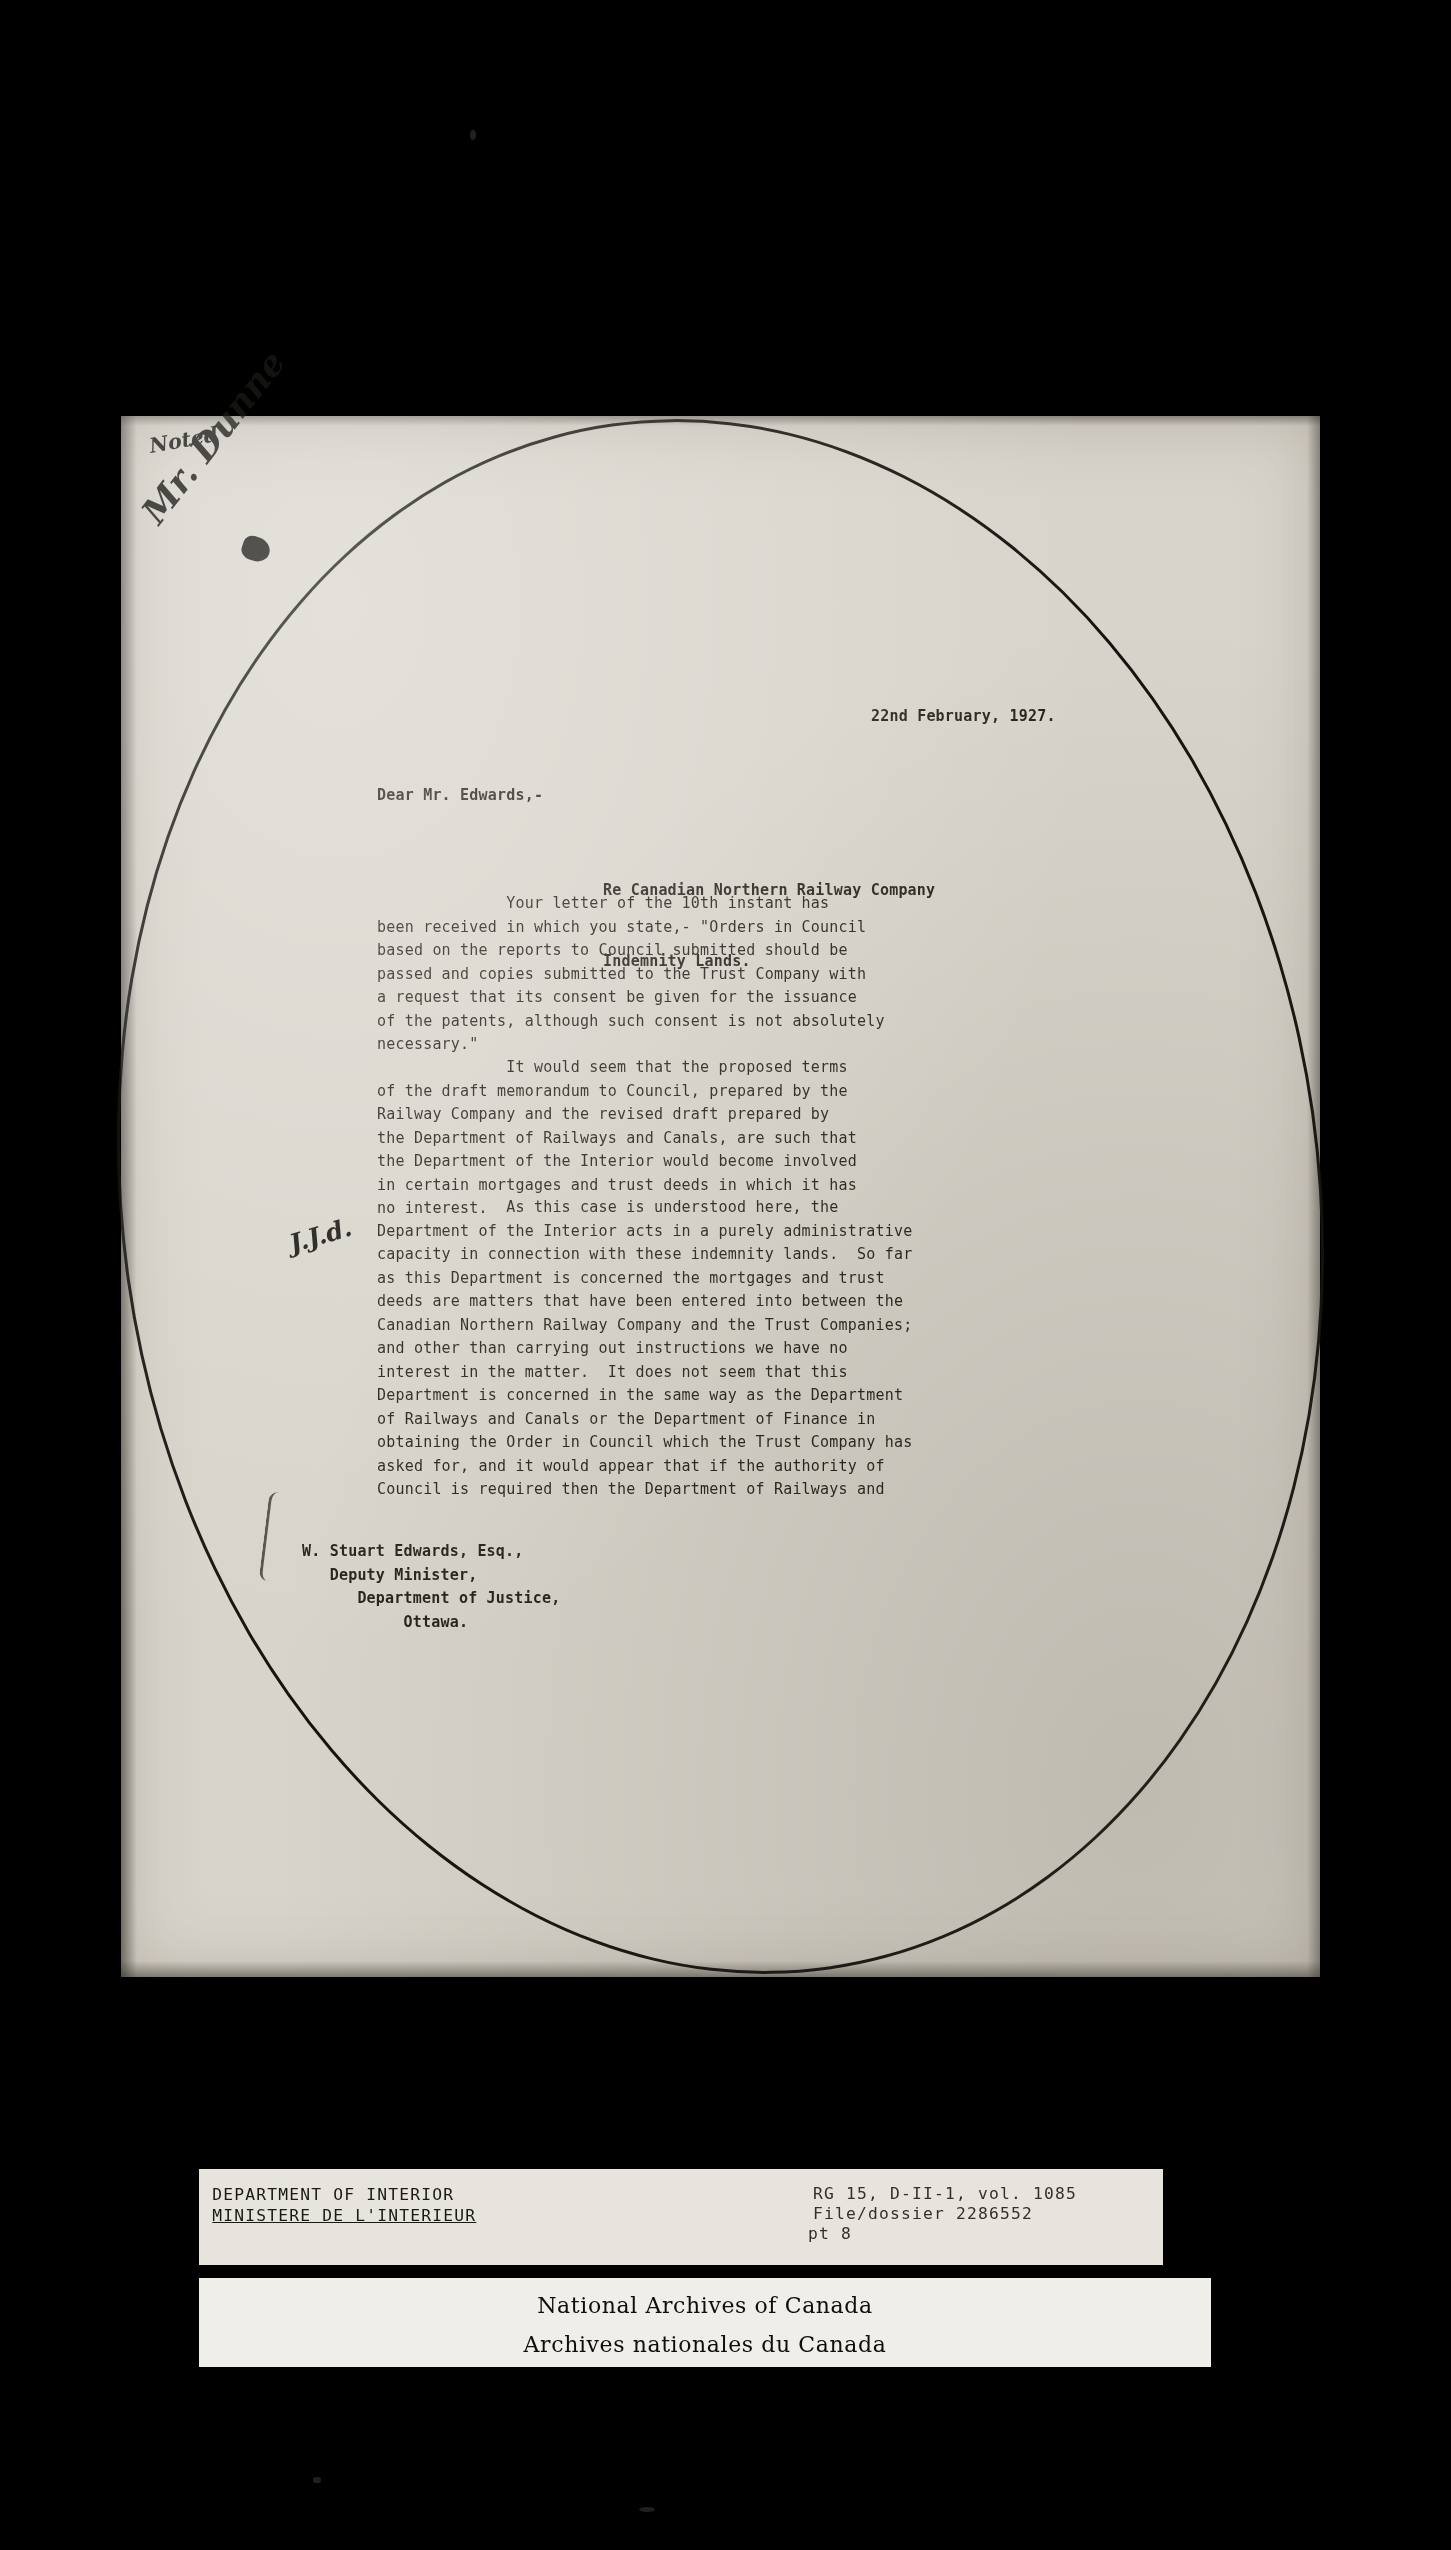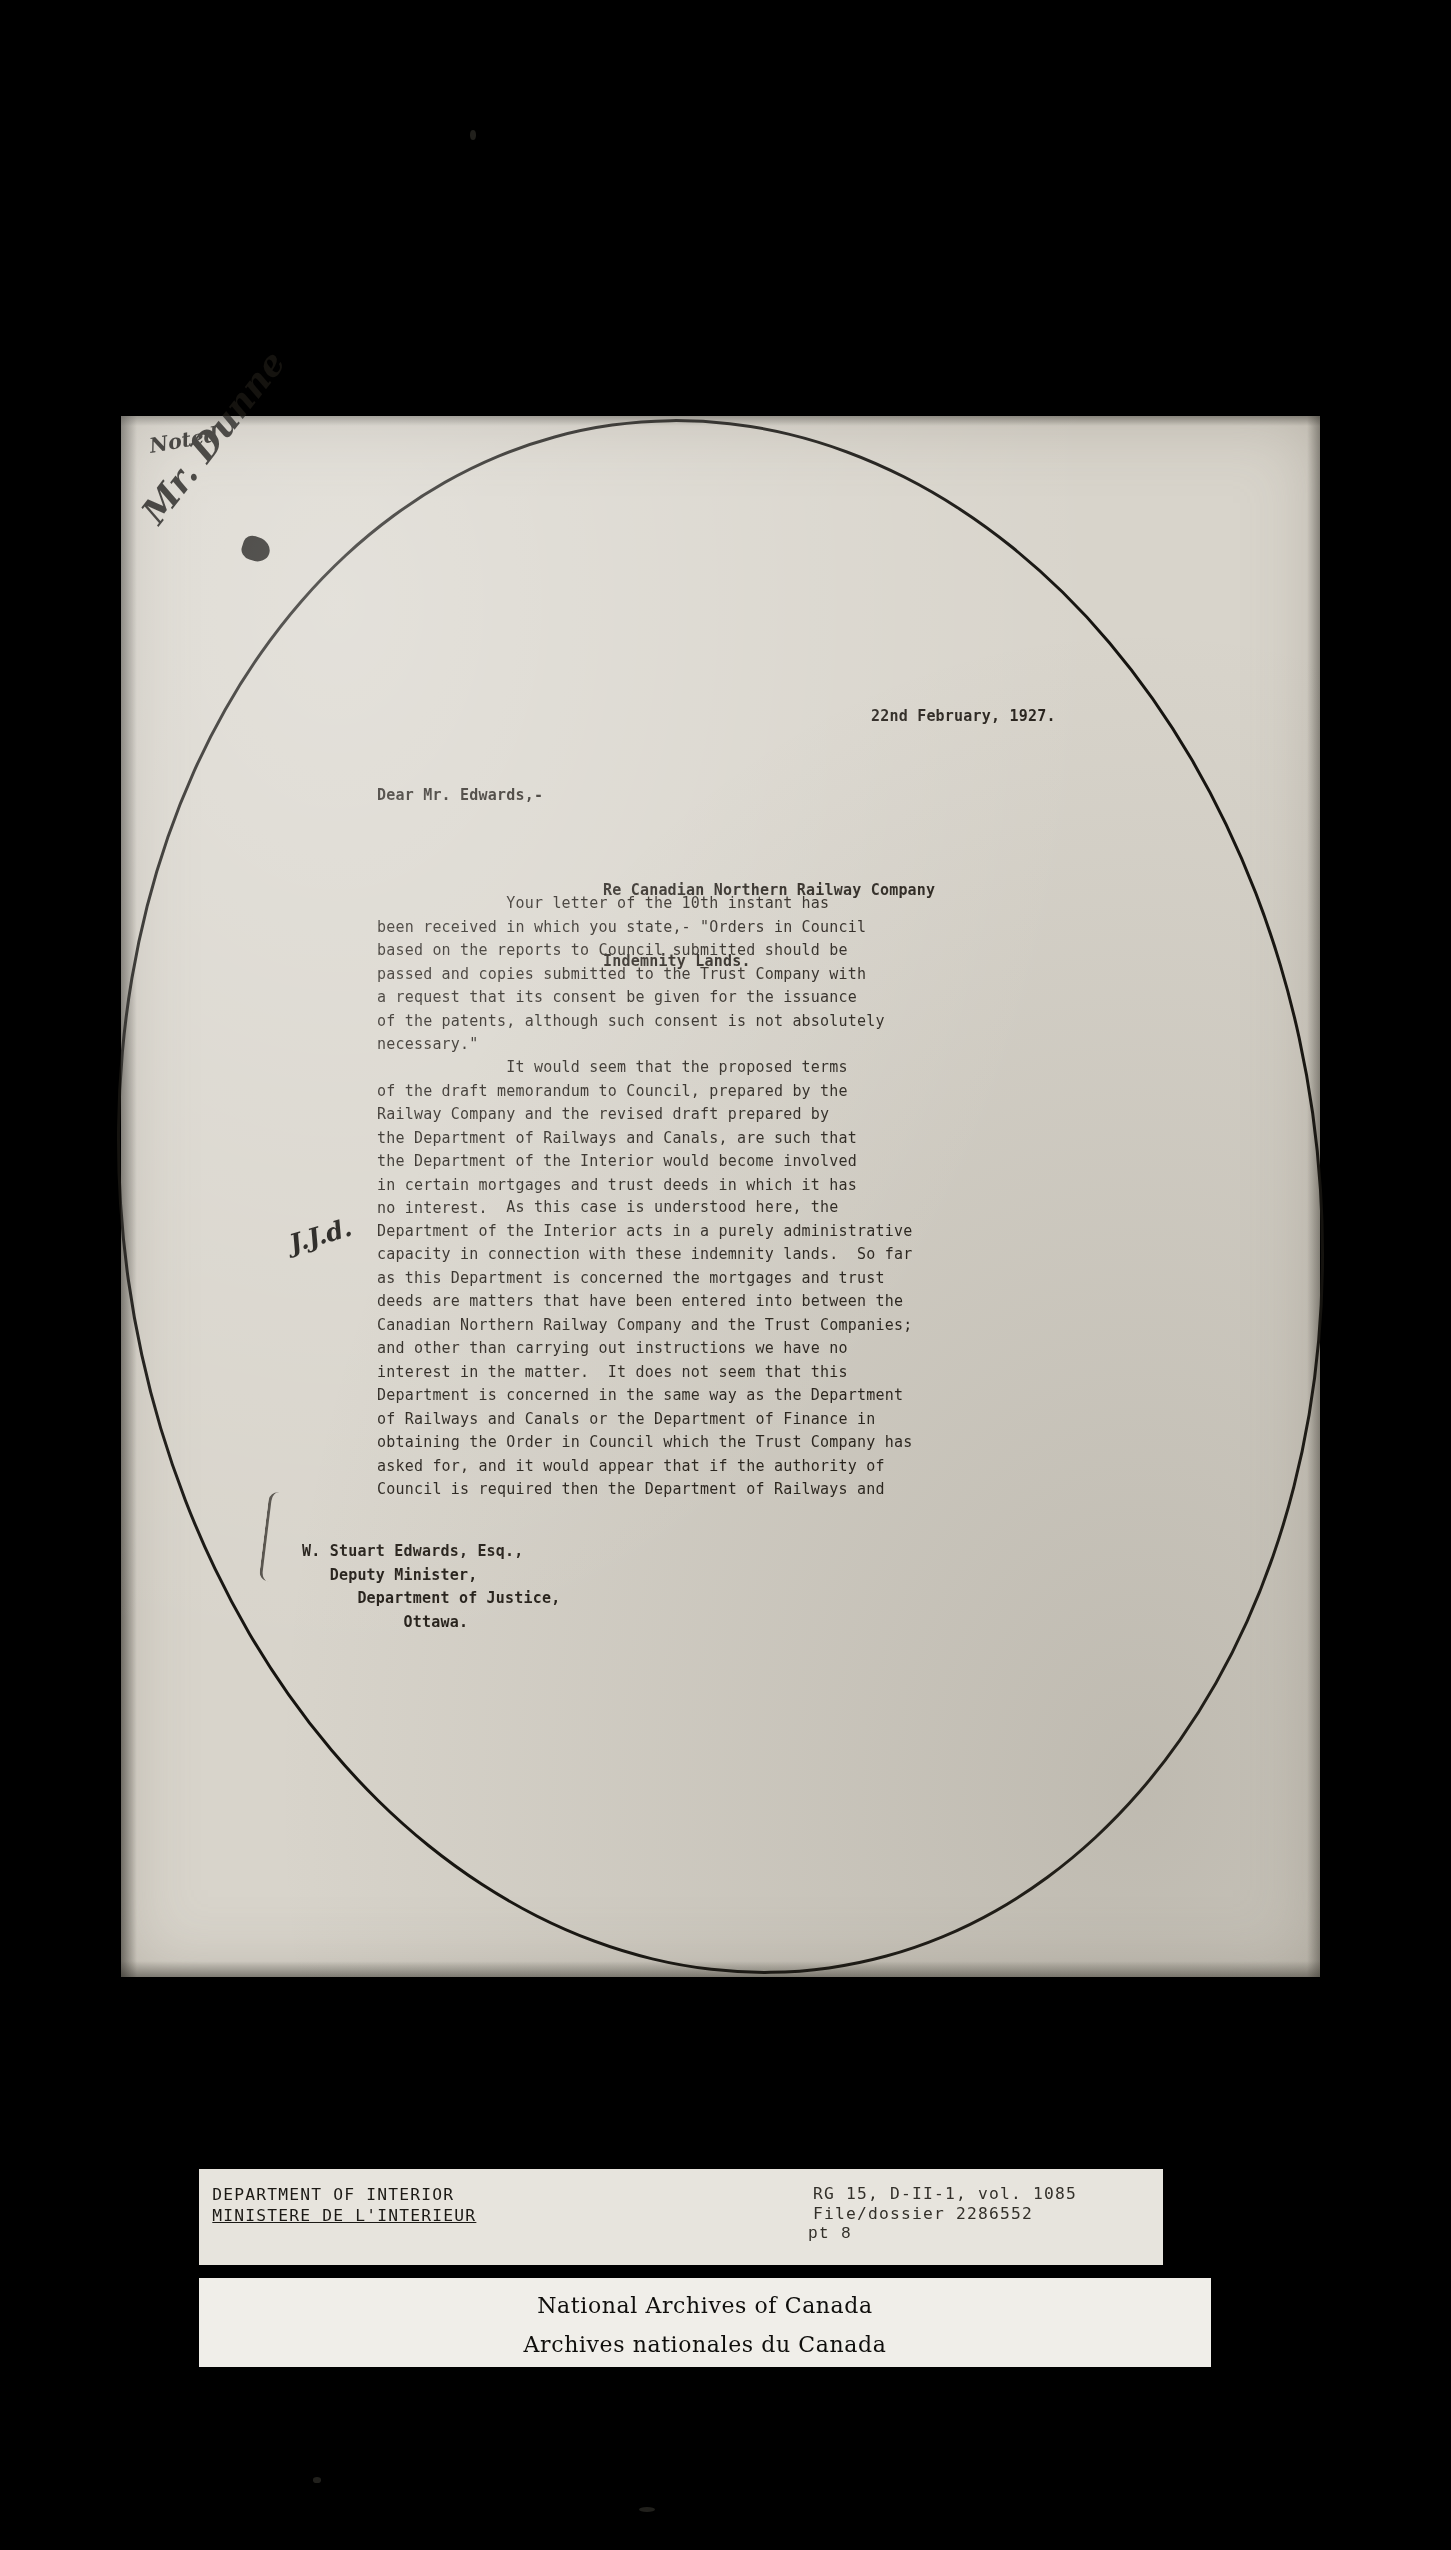--- a/index.html
+++ b/index.html
@@ -199,21 +199,21 @@
   #archive-ref-strip .ref-line {
     position: absolute;
     color: #33302a;
     font-family: "DejaVu Sans Mono", monospace;
     font-size: 16.3px;
     letter-spacing: 1.2px;
     white-space: pre;
   }
   #archive-ref-strip .ref-1 { left: 614px; top: 14.5px; }
   #archive-ref-strip .ref-2 { left: 614px; top: 35px; }
-  #archive-ref-strip .ref-3 { left: 609px; top: 55px; font-family: Liberation Mono, monospace; }
+  #archive-ref-strip .ref-3 { left: 609px; top: 55px; }
 
   #archive-name-strip {
     position: absolute;
     left: 199px;
     top: 2278px;
     width: 1012px;
     height: 89px;
     background: #f0eee9;
   }
   #archive-name-strip .name-en,

